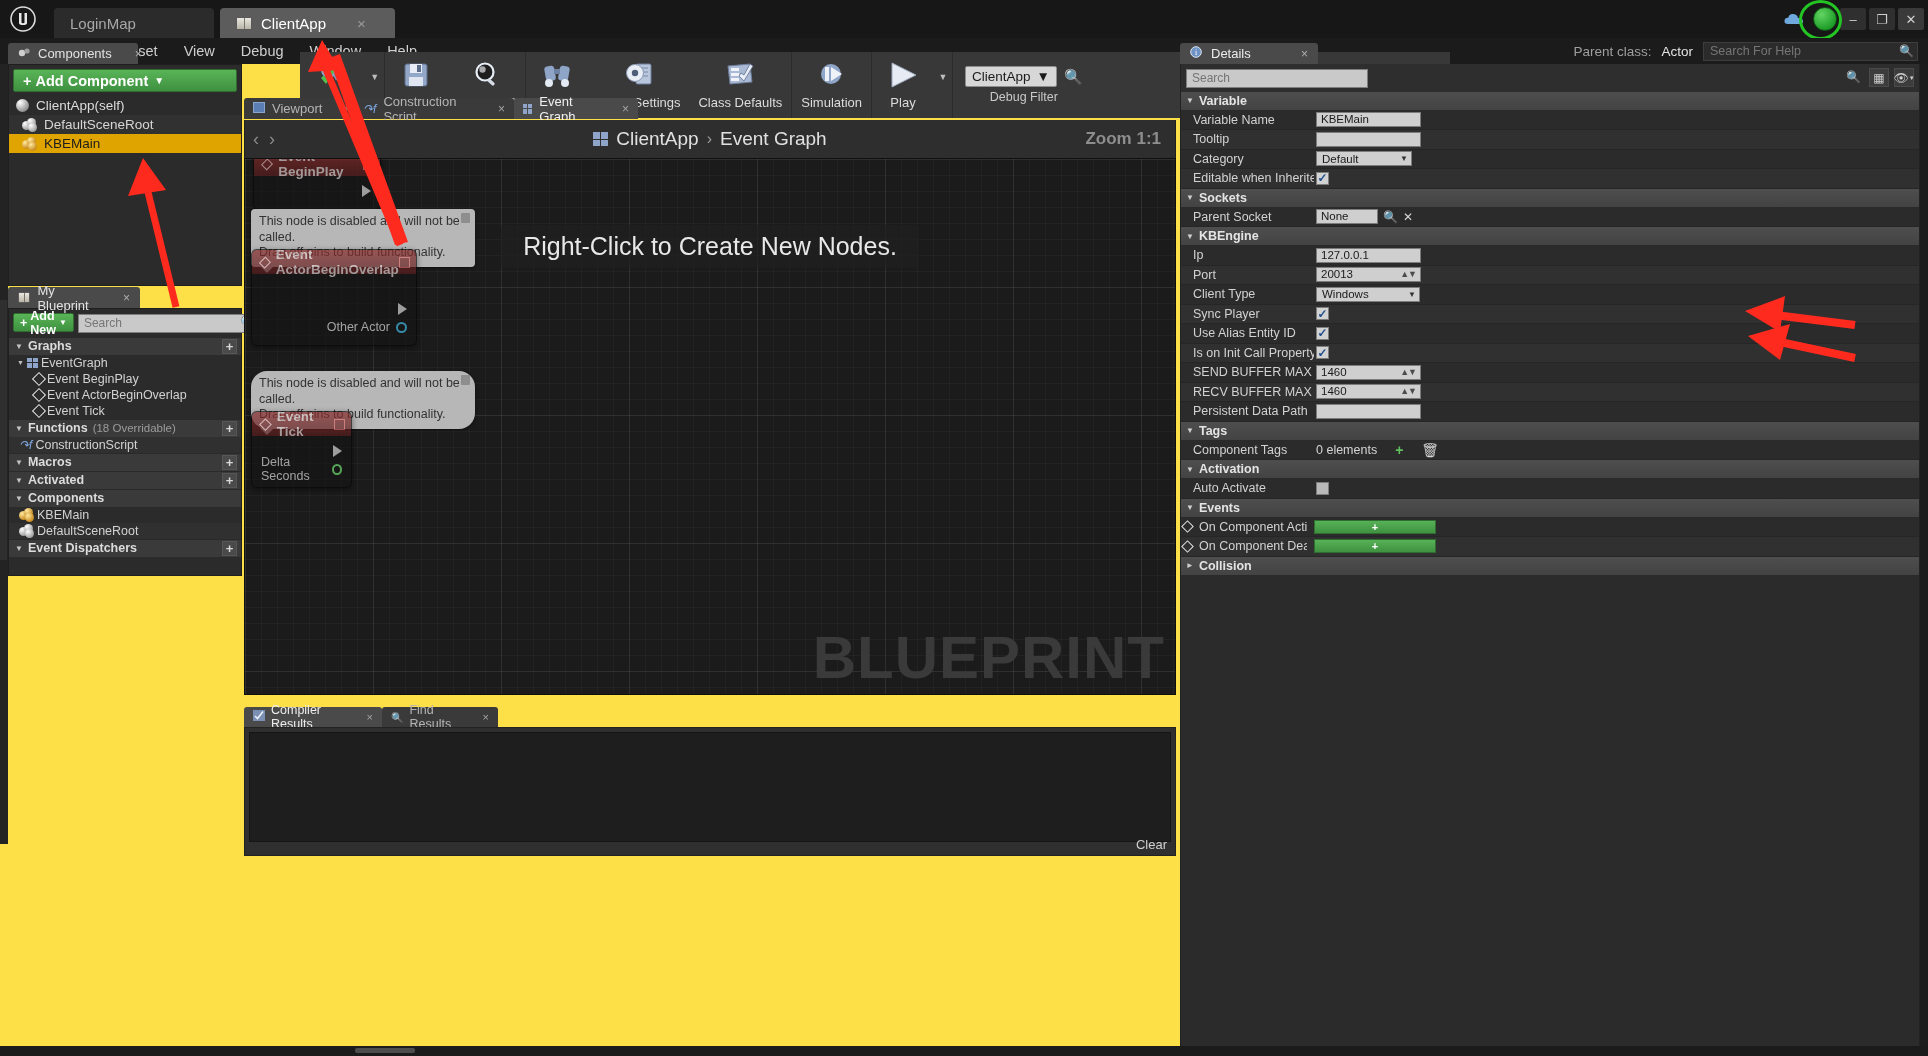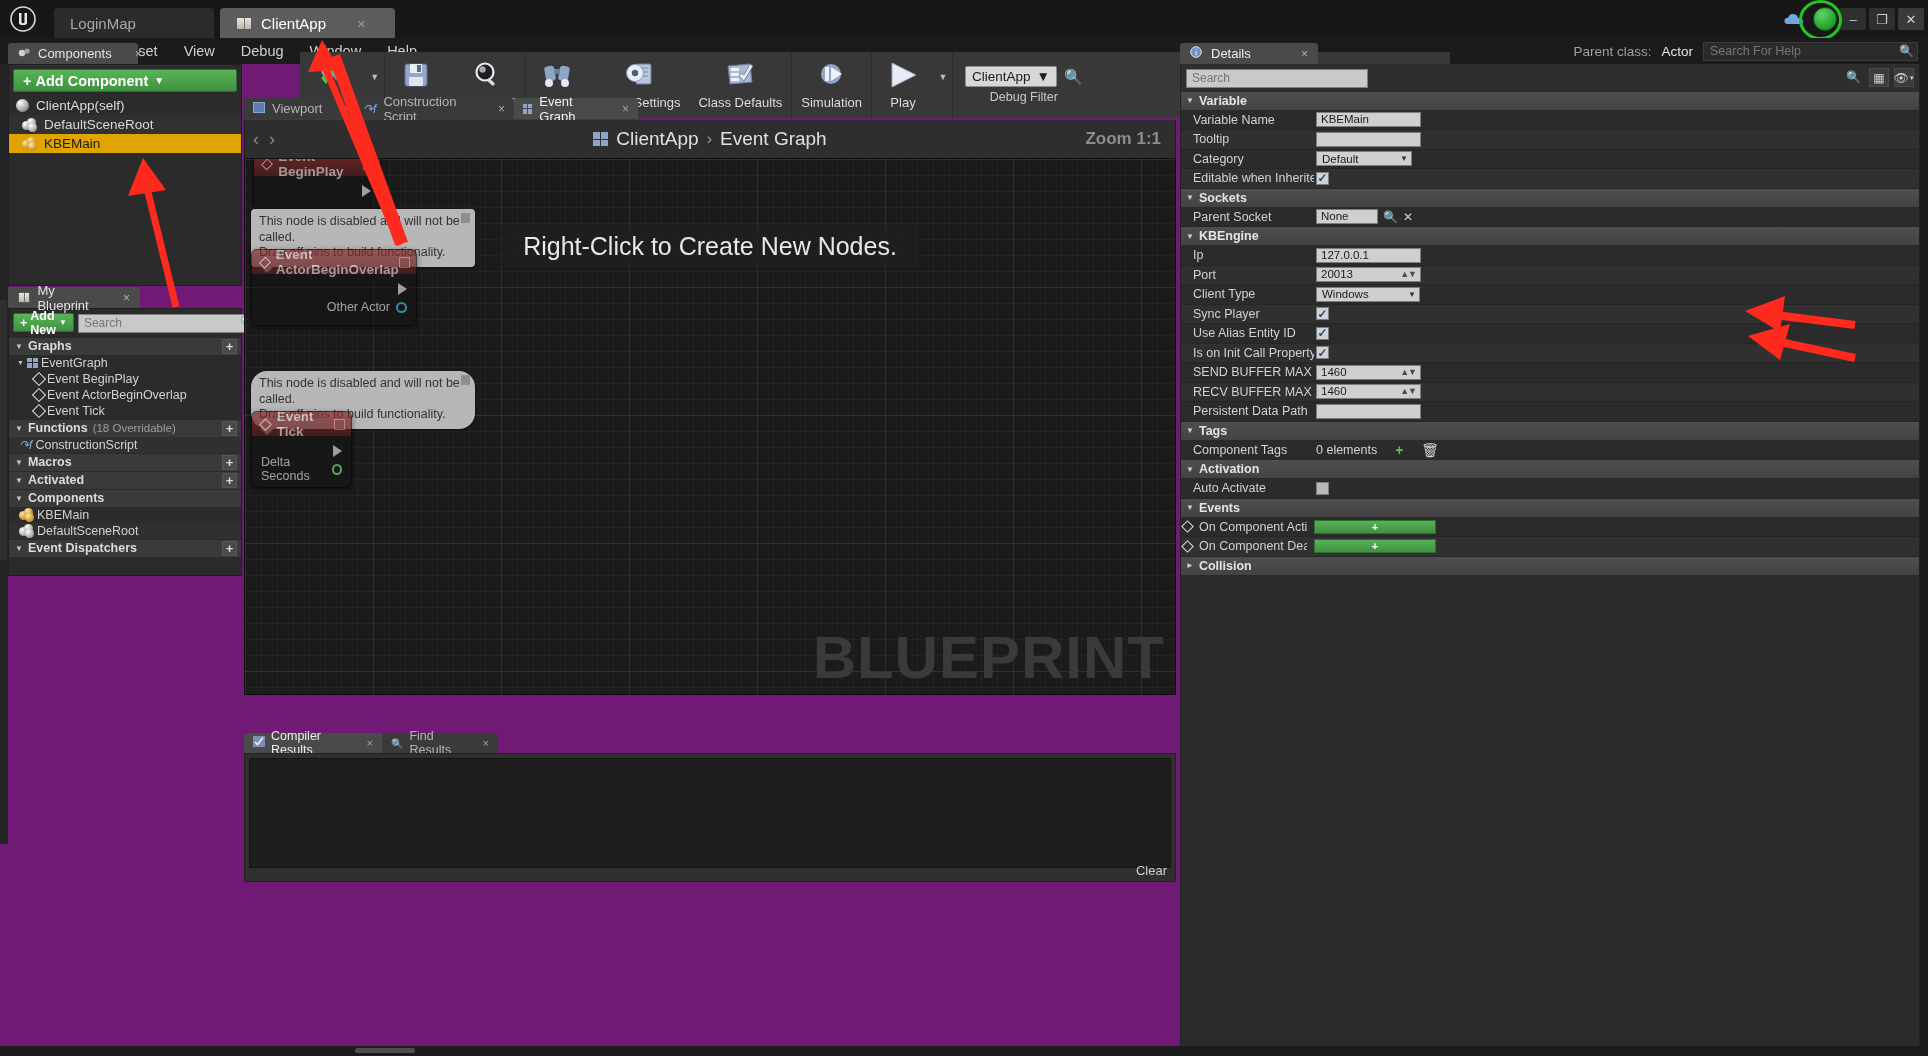--- a/index.html
+++ b/index.html
@@ -4,21 +4,21 @@
 <style>
   * { box-sizing: border-box; margin: 0; padding: 0; }
   html, body {
     width: 1928px; height: 1056px;
     background: #1c1c1c;
     font-family: "Liberation Sans", sans-serif;
     overflow: hidden;
     color: #d4d4d4;
     -webkit-font-smoothing: antialiased;
   }
-  #app { position: relative; width: 1552px; height: 1056px; background: #701a75; }
+  #app { position: relative; width: 1552px; height: 1056px; background: #fde047; }
 
   
   .titlebar {
     position: absolute; left: 0; top: 0; width: 1928px; height: 38px;
     background: #171717;
     display: flex; align-items: flex-end;
   }
   .ue-logo {
     width: 46px; height: 38px; display: flex; align-items: center; justify-content: center;
     color: #e8e8e8; font-size: 23px; font-weight: bold;
@@ -278,21 +278,21 @@
   .pin-exec {
     width:0;height:0; border-left: 9px solid #cfcfcf;
     border-top:6px solid transparent; border-bottom:6px solid transparent;
   }
   .pin-obj {
     width:11px;height:11px;border-radius:50%;border:2px solid #3fb6e0; background:transparent;
   }
   .bp-node.disabled { opacity: 0.72; }
 
   
-  #bottom-panel { position:absolute; left: 244px; top: 732px; width: 932px; height: 150px; }
+  #bottom-panel { position:absolute; left: 244px; top: 706px; width: 932px; height: 150px; }
   .bp-tabs { display:flex; align-items:flex-end; height: 21px; }
   .btab {
     height: 20px; display:flex; align-items:center; gap:6px; padding: 0 9px;
     font-size: 12.5px; border-top-left-radius:3px; border-top-right-radius:3px;
   }
   .btab.active { background:#4a4a4a; color:#ececec; }
   .btab.inactive { background:#3a3a3a; color:#b4b4b4; }
   .btab .bt-close { margin-left:12px; color:#a5a5a5; font-size: 11px; }
   .compiler-body {
     height: 129px; background:#2f2f2f; border:1px solid #222; position:relative; padding: 4px;
@@ -779,21 +779,21 @@
         <span style="white-space:pre-line;">This node is disabled and will not be called.
 Drag off pins to build functionality.</span>
       </div>
 
       <div class="bp-node disabled" style="left:6px; top:90px; width:166px;">
         <div class="node-hdr">
           <span class="diamond" style="width:9px;height:9px;border-color:#e6b9b9;"></span>
           <span>Event ActorBeginOverlap</span>
           <span class="red-sq"></span>
         </div>
-        <div class="node-body" style="min-height:48px;">
+        <div class="node-body" style="min-height:48px;margin-top:20px;">
           <div class="pin-row">
             <span class="pin-exec"></span>
           </div>
           <div class="pin-row">
             <span>Other Actor</span>
             <span class="pin-obj"></span>
           </div>
         </div>
       </div>
 

